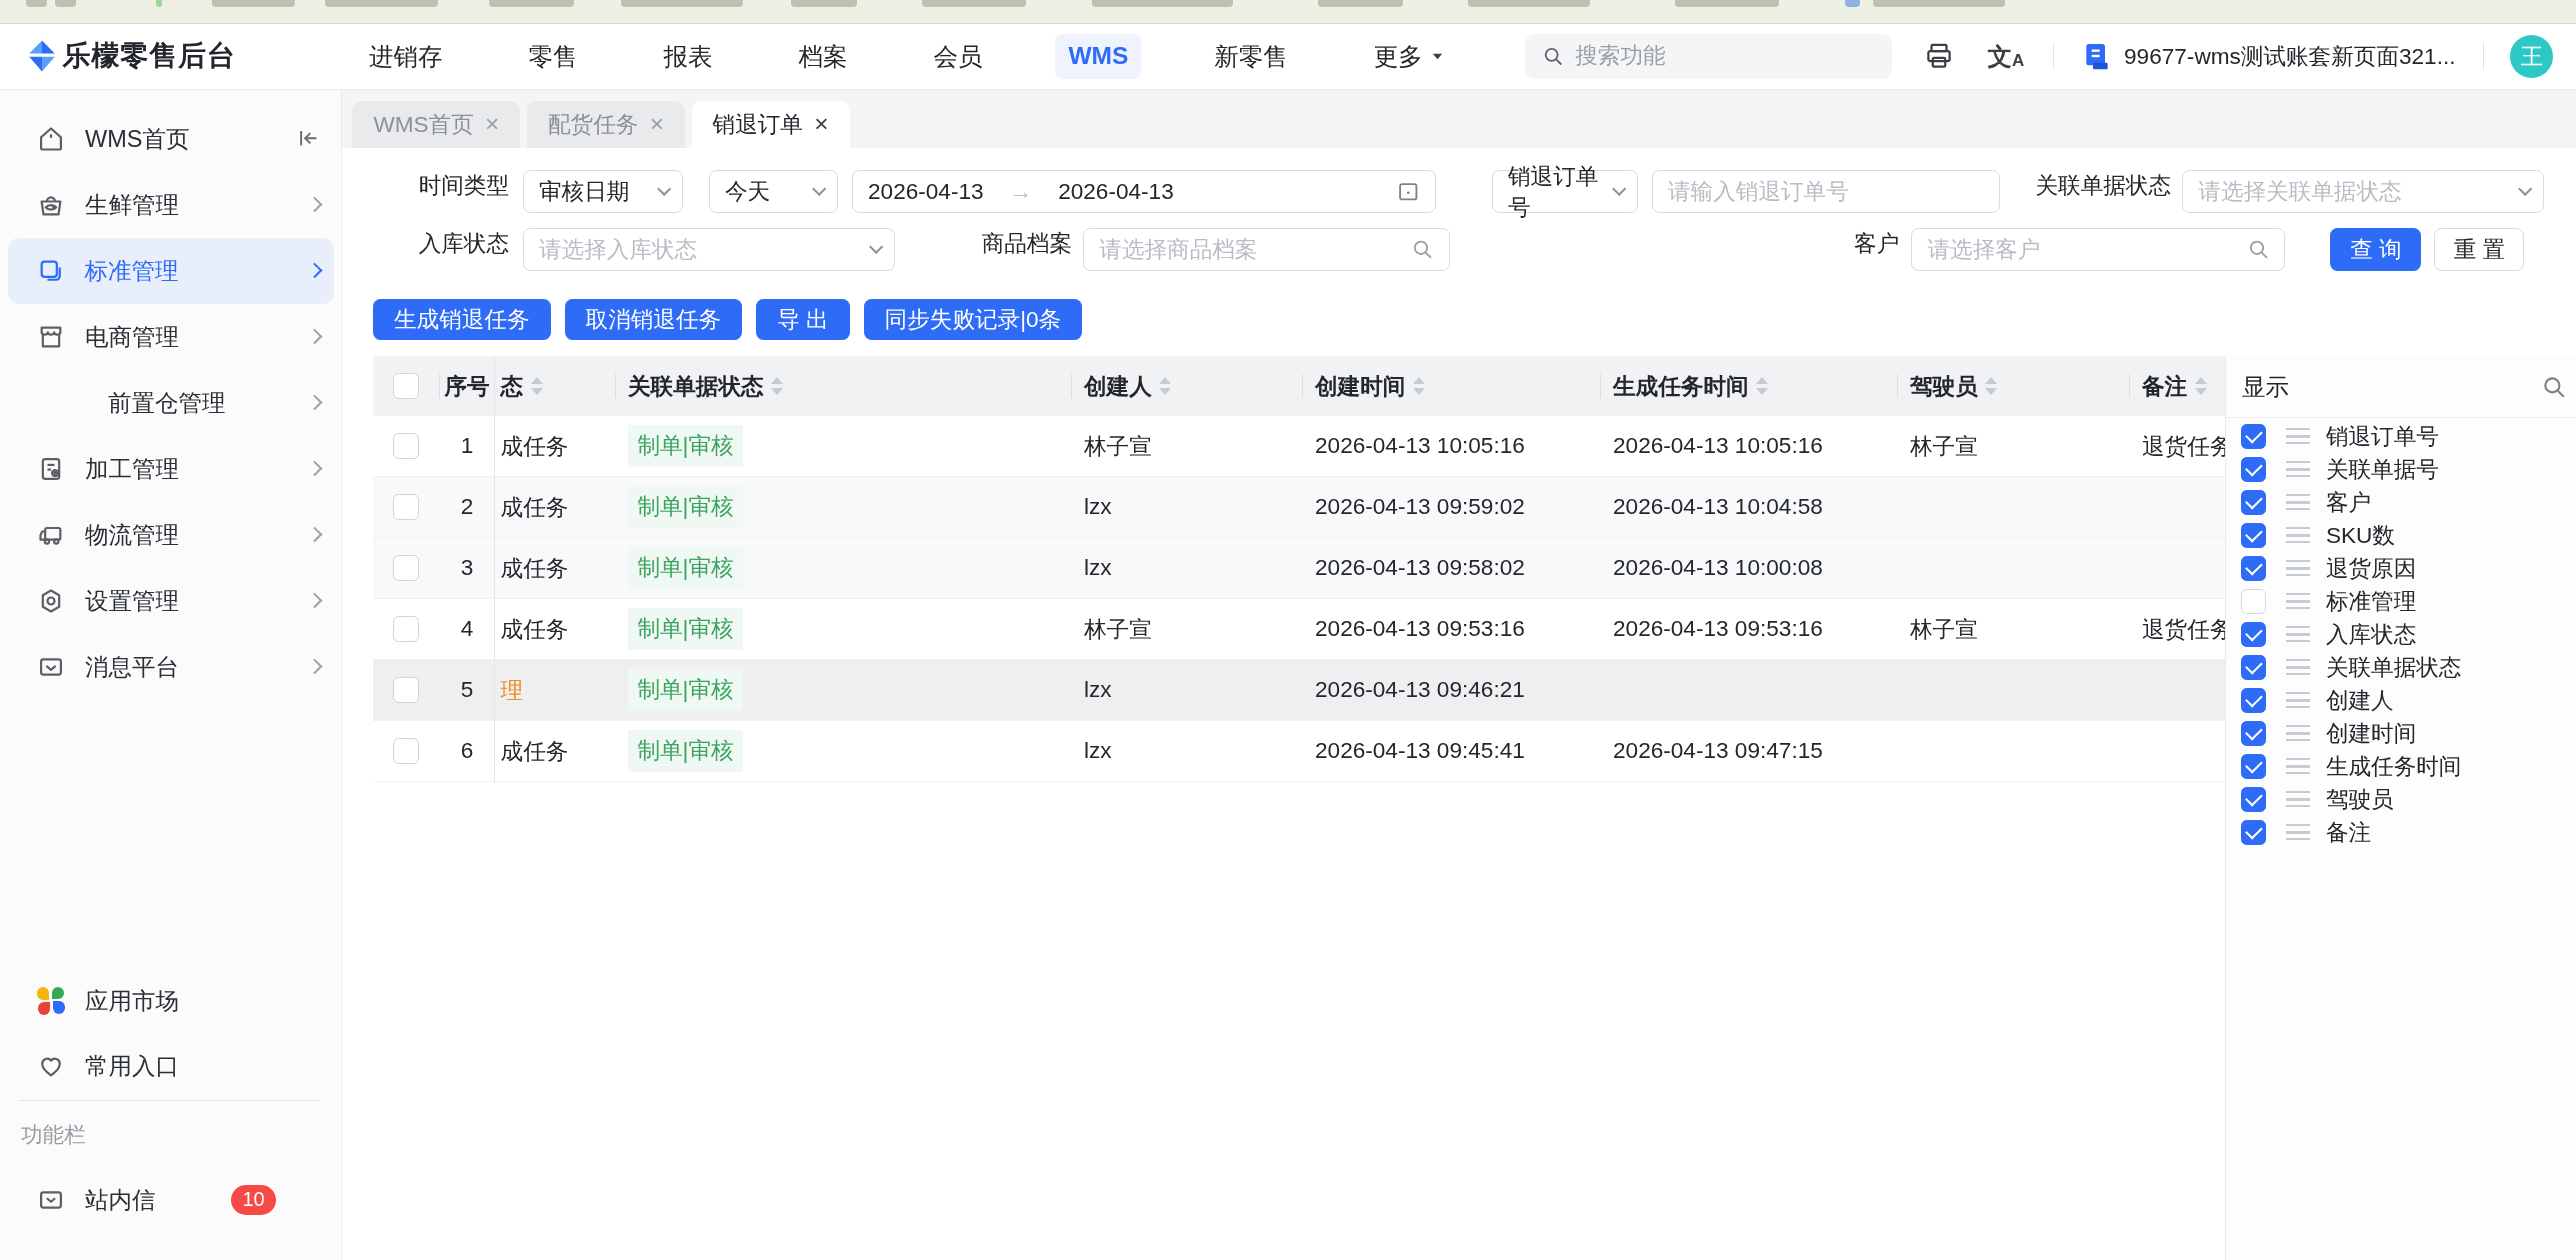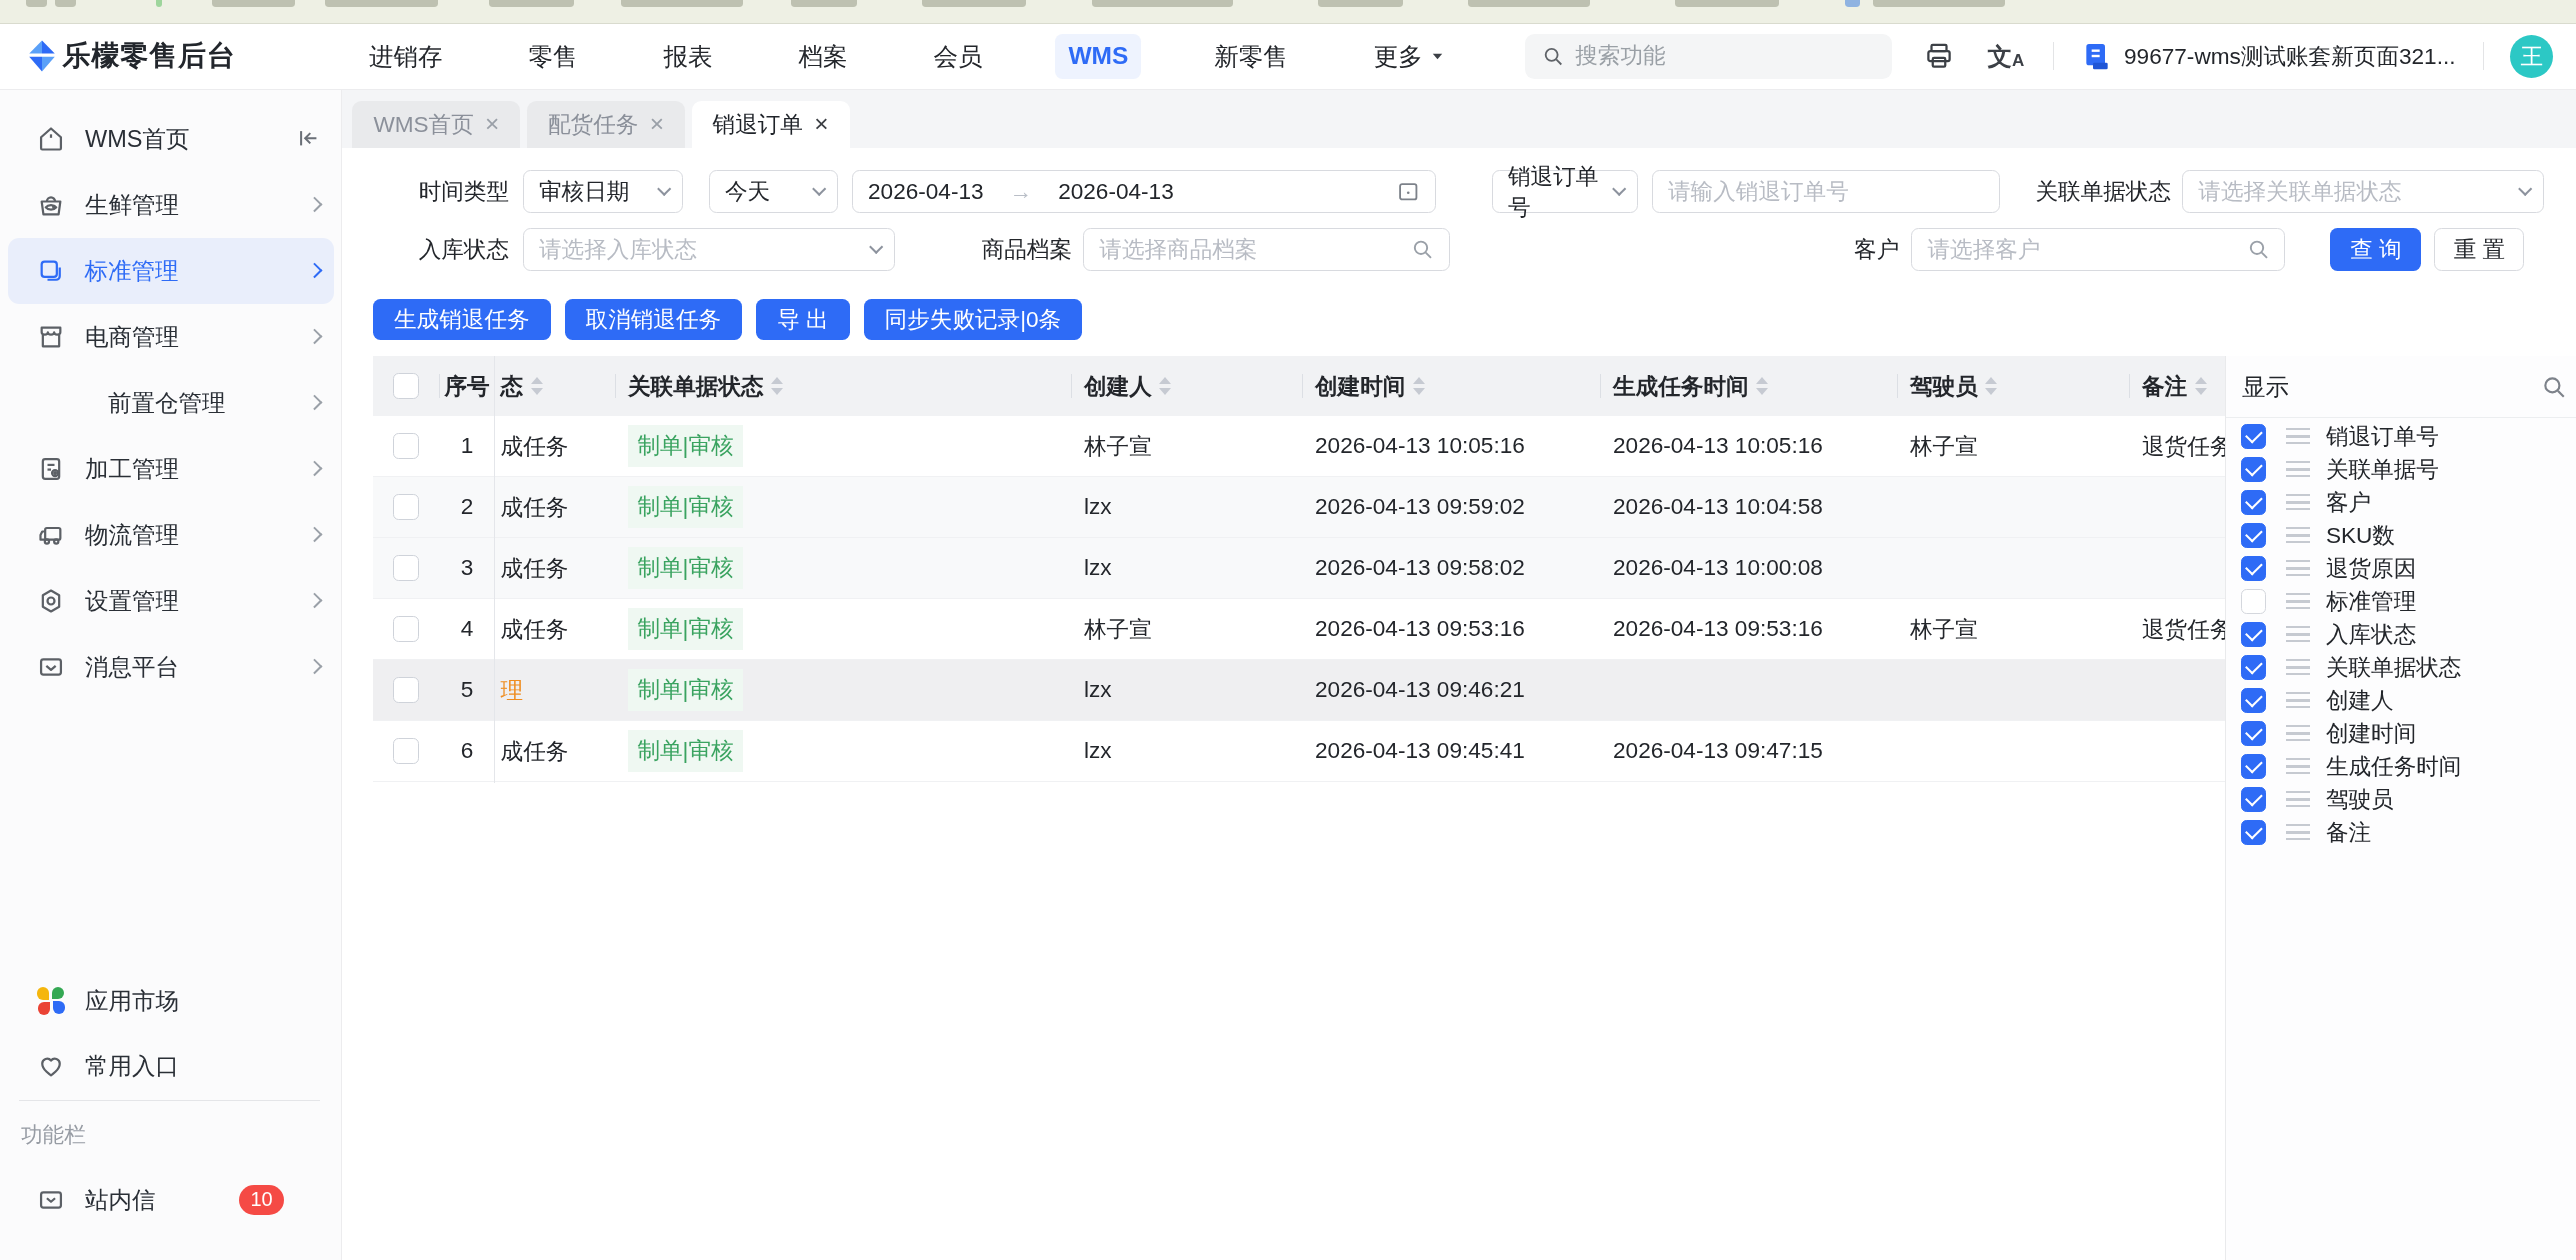--- a/index.html
+++ b/index.html
@@ -33,37 +33,37 @@
   .sidebar { position:relative; width:342px; flex:0 0 342px; background:#fbfbfc; border-right:0.9px solid #ececee; overflow:hidden; }
   .menu { padding-top:16px; }
   .m-item { height:66px; display:flex; align-items:center; padding:0 21px 0 36px; cursor:pointer; font-size:23.5px; color:#2a2f36; position:relative; }
   .m-item .m-ico { width:30px; height:30px; margin-right:19px; color:#5c6066; flex:0 0 auto; display:flex; align-items:center; justify-content:center;}
   .m-item .m-label { flex:1; white-space:nowrap; }
   .m-item.noicon { padding-left:25px;text-align:center; }
   .m-item.active { background:#e9eefb; border-radius:11.3px; margin:0 7.5px; padding:0 13px 0 28px; color:#2e6bf6; }
   .m-item.active .m-ico { color:#2e6bf6; }
   .chev { width:11.3px; height:11.3px; border-top:2.4px solid #9aa0a8; border-right:2.4px solid #9aa0a8; transform:rotate(45deg); flex:0 0 auto; }
   .m-item.active .chev { border-color:#2e6bf6; }
-  .side-abs { position:absolute; left:0; right:4px; }
+  .side-abs { position:absolute; left:0; right:12px; }
   .side-div { position:absolute; left:19px; right:21px; top:1010px; height:0.9px; background:#e4e5e8; }
   .sec-label { position:absolute; left:21px; top:1030px; font-size:21.6px; color:#979ca4; }
   .badge { margin-left:auto; margin-right:32px; min-width:45px; height:30px; background:#f54a45; border-radius:15px; color:#ffffff; font-size:20px; display:flex; align-items:center; justify-content:center; padding:0 11.3px; }
 
   .main { flex:1; display:flex; flex-direction:column; background:#fff; min-width:0; }
 
   
   .tabbar { height:58px; background:#f4f5f7; display:flex; align-items:flex-end; padding-left:10.4px; gap:6.6px; flex:0 0 auto; }
   .tab { height:47px; display:flex; align-items:center; gap:11.3px; padding:0 21px; background:#e9eaec; border-radius:9.4px 9.4px 0 0; font-size:22.6px; color:#8b909a; cursor:pointer; white-space:nowrap; }
   .tab .tab-x { font-size:24.5px; line-height:1; color:#9aa0a8; }
   .tab.active { background:#fff; color:#1f2329; }
   .tab.active .tab-x { color:#3c3f44; }
 
   
   .filters { padding:22.6px 17px 0 31px; flex:0 0 auto; }
-  .f-row { display:flex; align-items:center; height:43px; }
+  .f-row { display:flex; align-items:flex-start; height:43px; }
   .f-row + .f-row { margin-top:15px; }
   .f-label { font-size:22.6px; color:#23262b; text-align:right; white-space:nowrap; }
   .ctrl { height:43px; border:0.9px solid #d8dadf; border-radius:7.5px; background:#fff; display:flex; align-items:center; font-size:22.6px; color:#23262b; padding:0 15px; cursor:pointer; position:relative; }
   .ctrl .ph { color:#b8bcc4; }
   .ctrl .dcaret { margin-left:auto; width:10.4px; height:10.4px; border-right:2.1px solid #8d939e; border-bottom:2.1px solid #8d939e; transform:rotate(45deg) translateY(-2.8px); flex:0 0 auto;}
   .ctrl input { border:none; outline:none; font-size:22.6px; width:100%; font-family:inherit; color:#23262b; background:transparent; }
   .ctrl input::placeholder { color:#b8bcc4; }
   .range .arrow { color:#b9bec7; font-size:22.6px; margin:0 26px; }
   .btn { height:43px; border-radius:7.5px; font-size:22.6px; display:flex; align-items:center; justify-content:center; cursor:pointer; white-space:nowrap; border:0.9px solid transparent; }
   .btn.primary { background:#2e6bf6; color:#fff; }

